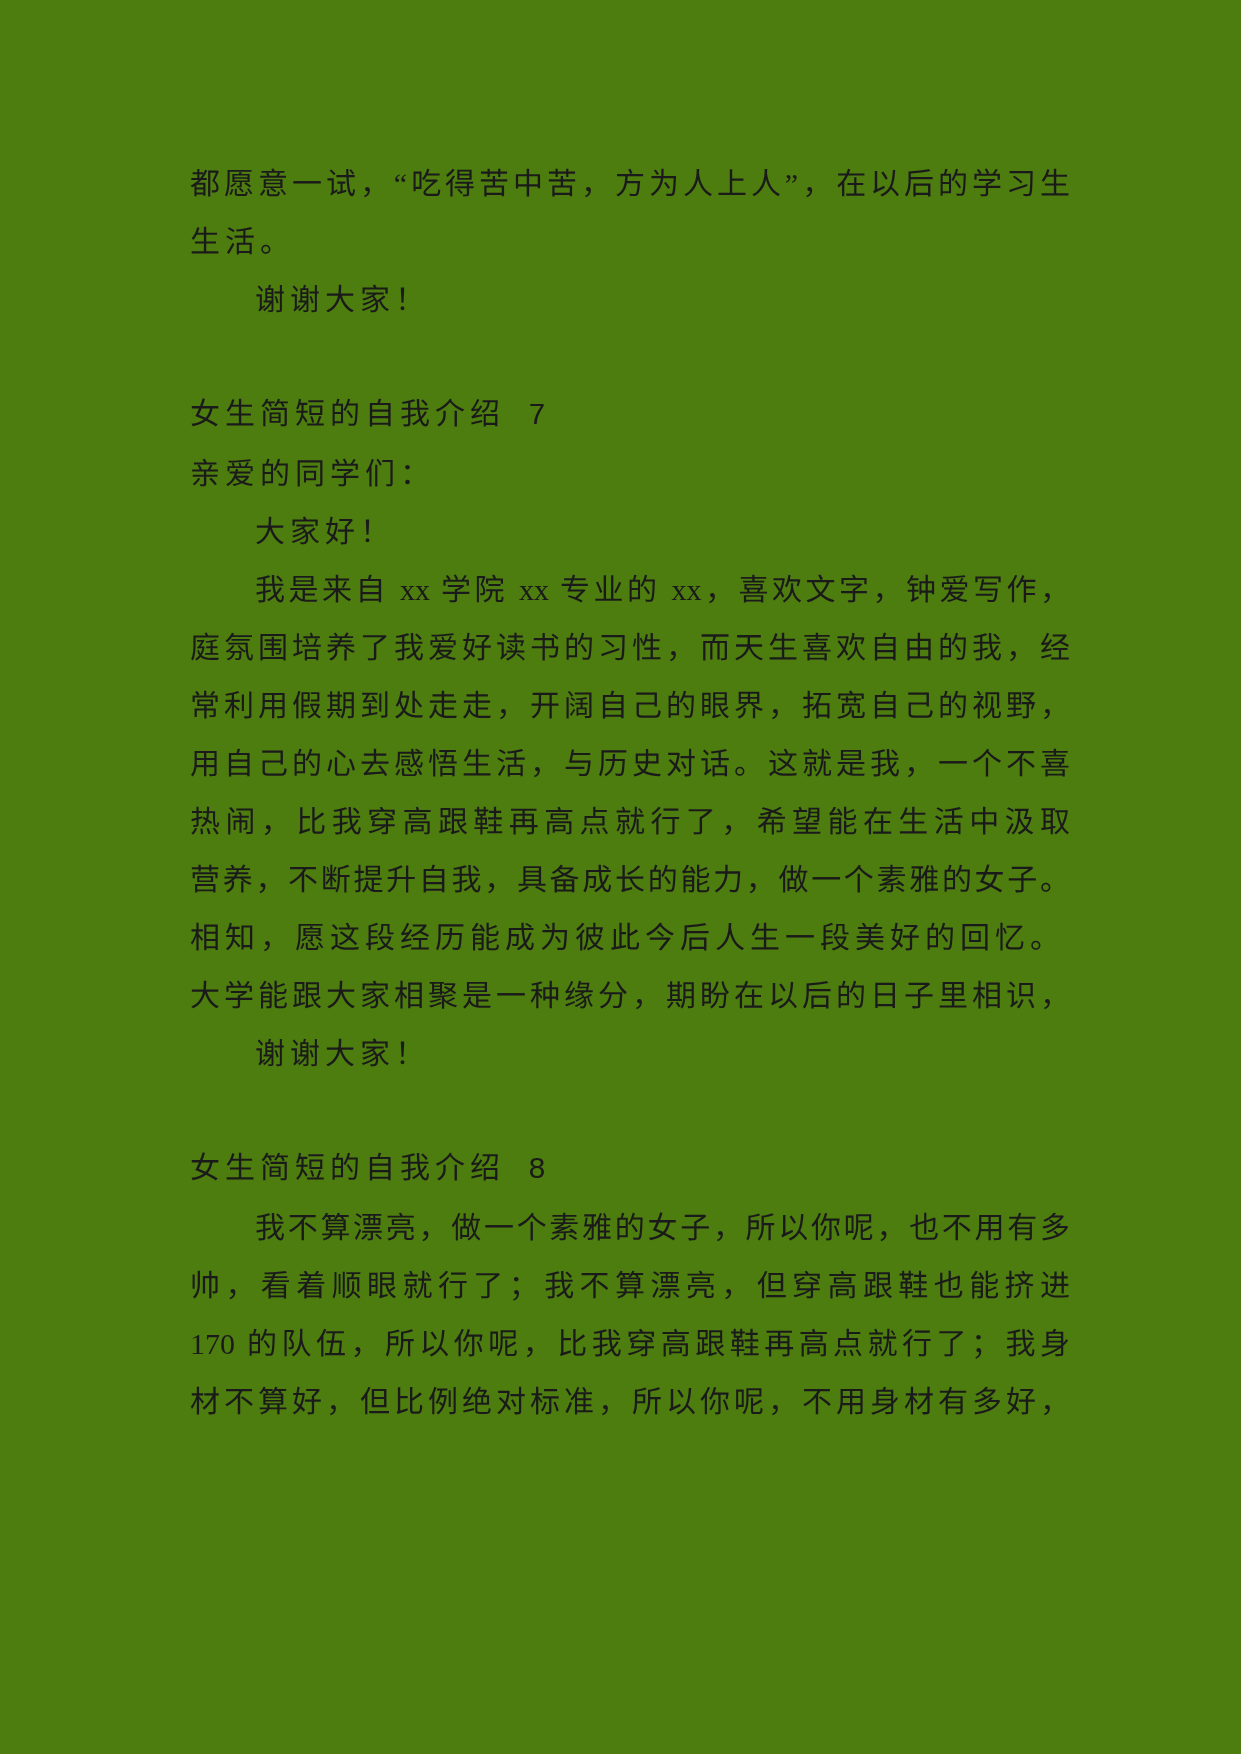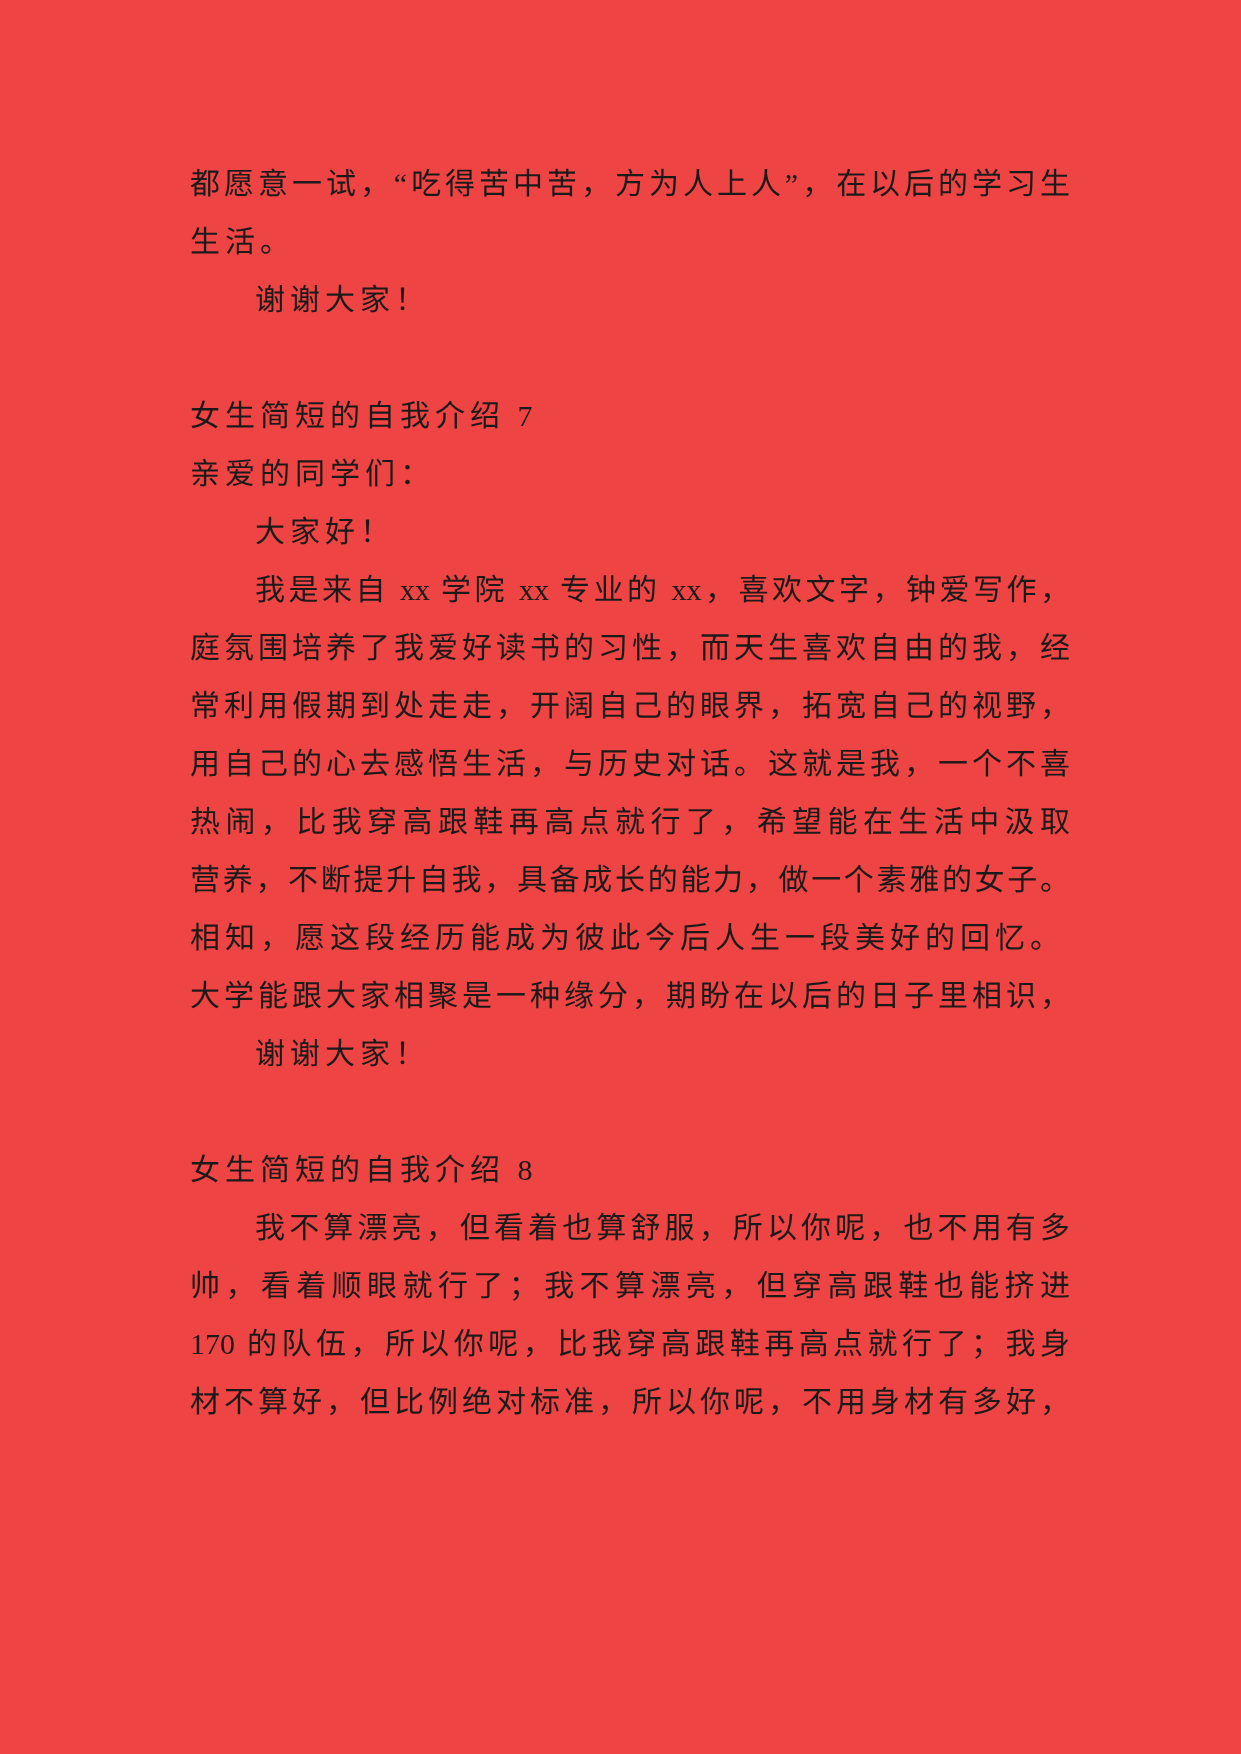--- a/index.html
+++ b/index.html
@@ -4,21 +4,21 @@
 <style>
   html, body {
     margin: 0;
     padding: 0;
     background: #ffffff;
   }
   .page {
     position: relative;
     width: 1241px;
     height: 1754px;
-    background: #ef4444;
+    background: #4d7c0f;
     overflow: hidden;
     font-family: "Liberation Serif", "DejaVu Serif", serif;
   }
   .doc-body {
     position: absolute;
     left: 190px;
     top: 155px;
     width: 880px;
   }
   .line {
@@ -40,21 +40,21 @@
     text-justify: inter-character;
   }
   
   .line.indent,
   .line.indent-justify {
     padding-left: 65px;
   }
   .line.indent-justify { width: 815px; }
   
   .line.gap { margin-top: 58px; }
-  .line.heading { letter-spacing: 5px; }
+  .line.heading { letter-spacing: 5px; font-family: Liberation Mono, monospace; }
 </style>
 </head>
 <body>
 
 <div class="page">
   <div class="doc-body">
       <div class="line justify">都愿意一试，“吃得苦中苦，方为人上人”，在以后的学习生</div>
       <div class="line plain">生活。</div>
       <div class="line indent">谢谢大家！</div>
       <div class="line heading gap">女生简短的自我介绍 7</div>
@@ -63,18 +63,18 @@
       <div class="line indent-justify">我是来自 xx 学院 xx 专业的 xx，喜欢文字，钟爱写作，</div>
       <div class="line justify">庭氛围培养了我爱好读书的习性，而天生喜欢自由的我，经</div>
       <div class="line justify">常利用假期到处走走，开阔自己的眼界，拓宽自己的视野，</div>
       <div class="line justify">用自己的心去感悟生活，与历史对话。这就是我，一个不喜</div>
       <div class="line justify">热闹，比我穿高跟鞋再高点就行了，希望能在生活中汲取</div>
       <div class="line justify">营养，不断提升自我，具备成长的能力，做一个素雅的女子。</div>
       <div class="line plain">相知，愿这段经历能成为彼此今后人生一段美好的回忆。</div>
       <div class="line justify">大学能跟大家相聚是一种缘分，期盼在以后的日子里相识，</div>
       <div class="line indent">谢谢大家！</div>
       <div class="line heading gap">女生简短的自我介绍 8</div>
-      <div class="line indent-justify">我不算漂亮，但看着也算舒服，所以你呢，也不用有多</div>
+      <div class="line indent-justify">我不算漂亮，做一个素雅的女子，所以你呢，也不用有多</div>
       <div class="line justify">帅，看着顺眼就行了；我不算漂亮，但穿高跟鞋也能挤进</div>
       <div class="line justify">170 的队伍，所以你呢，比我穿高跟鞋再高点就行了；我身</div>
       <div class="line justify">材不算好，但比例绝对标准，所以你呢，不用身材有多好，</div>
     </div>
 </div>
 
 </body></html>

